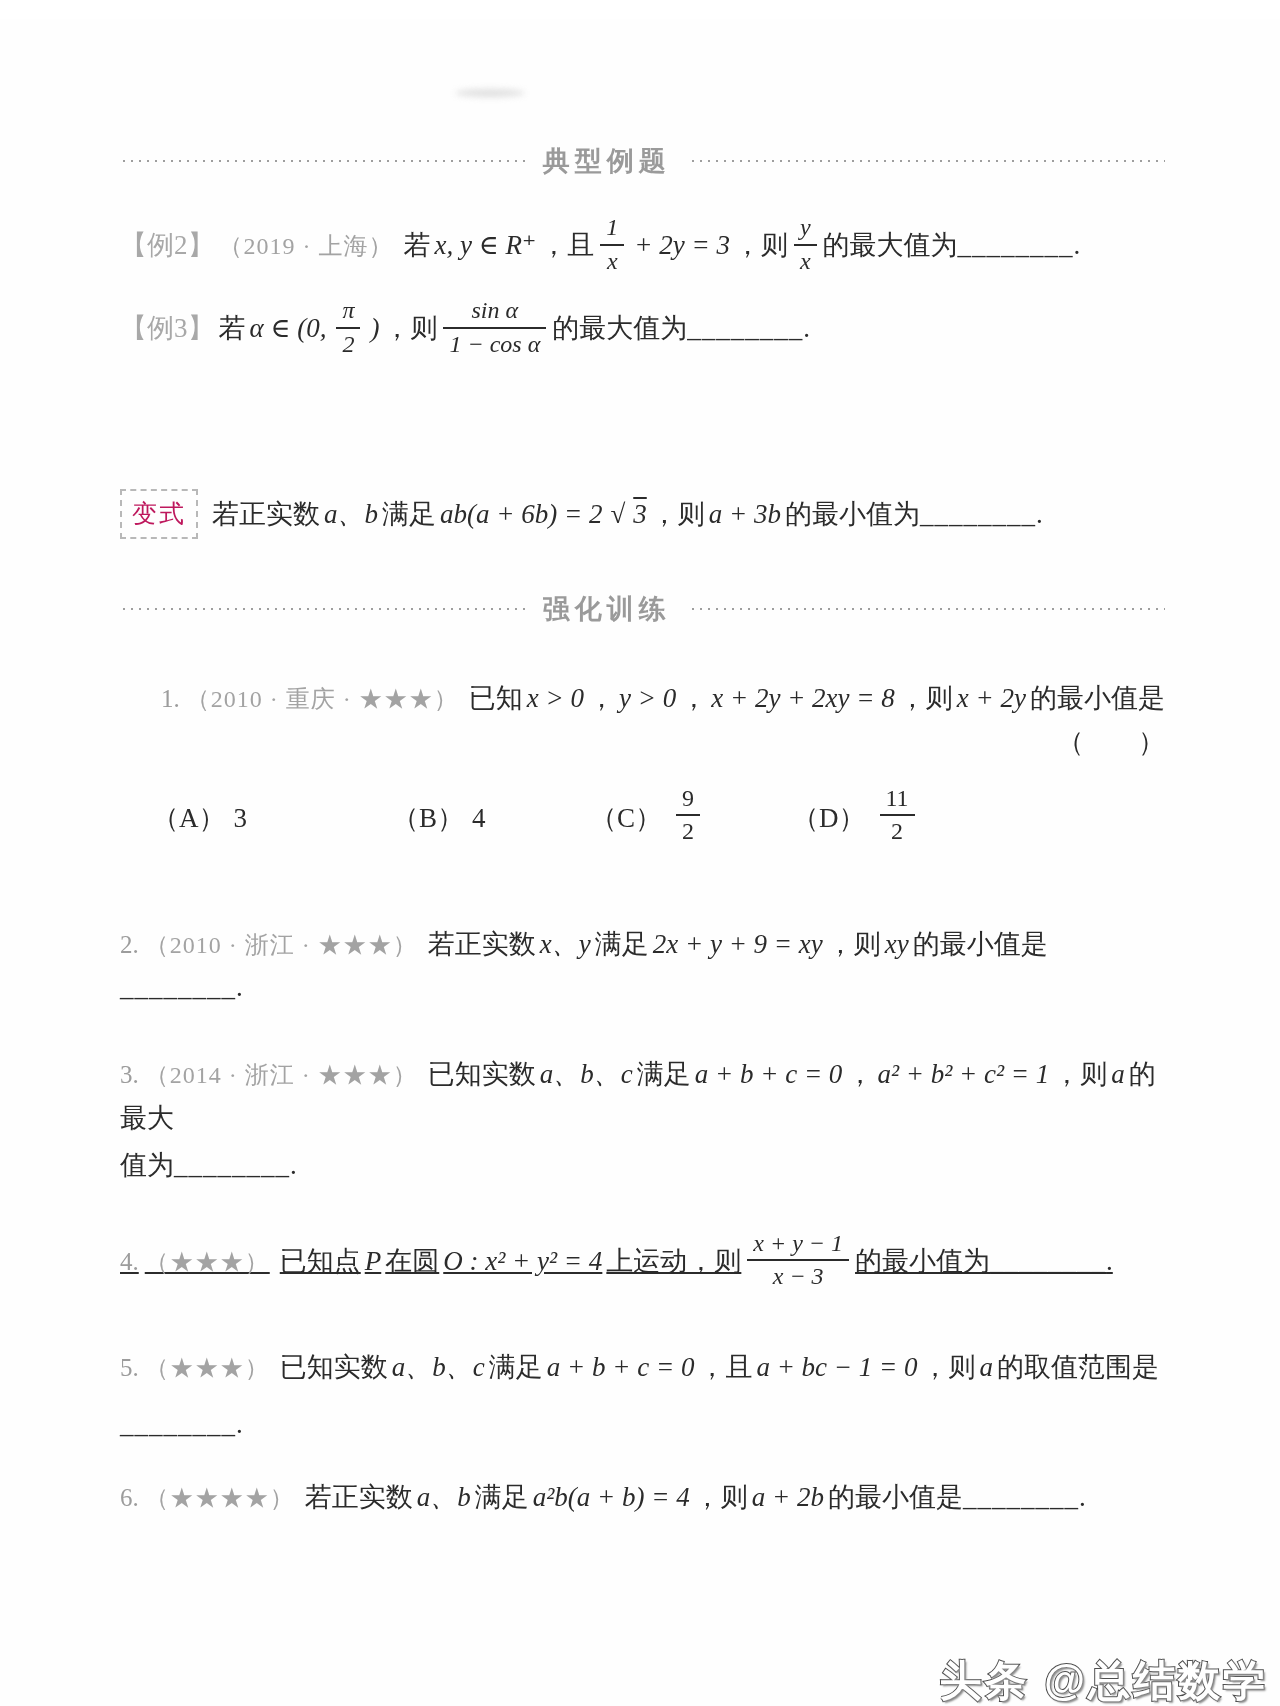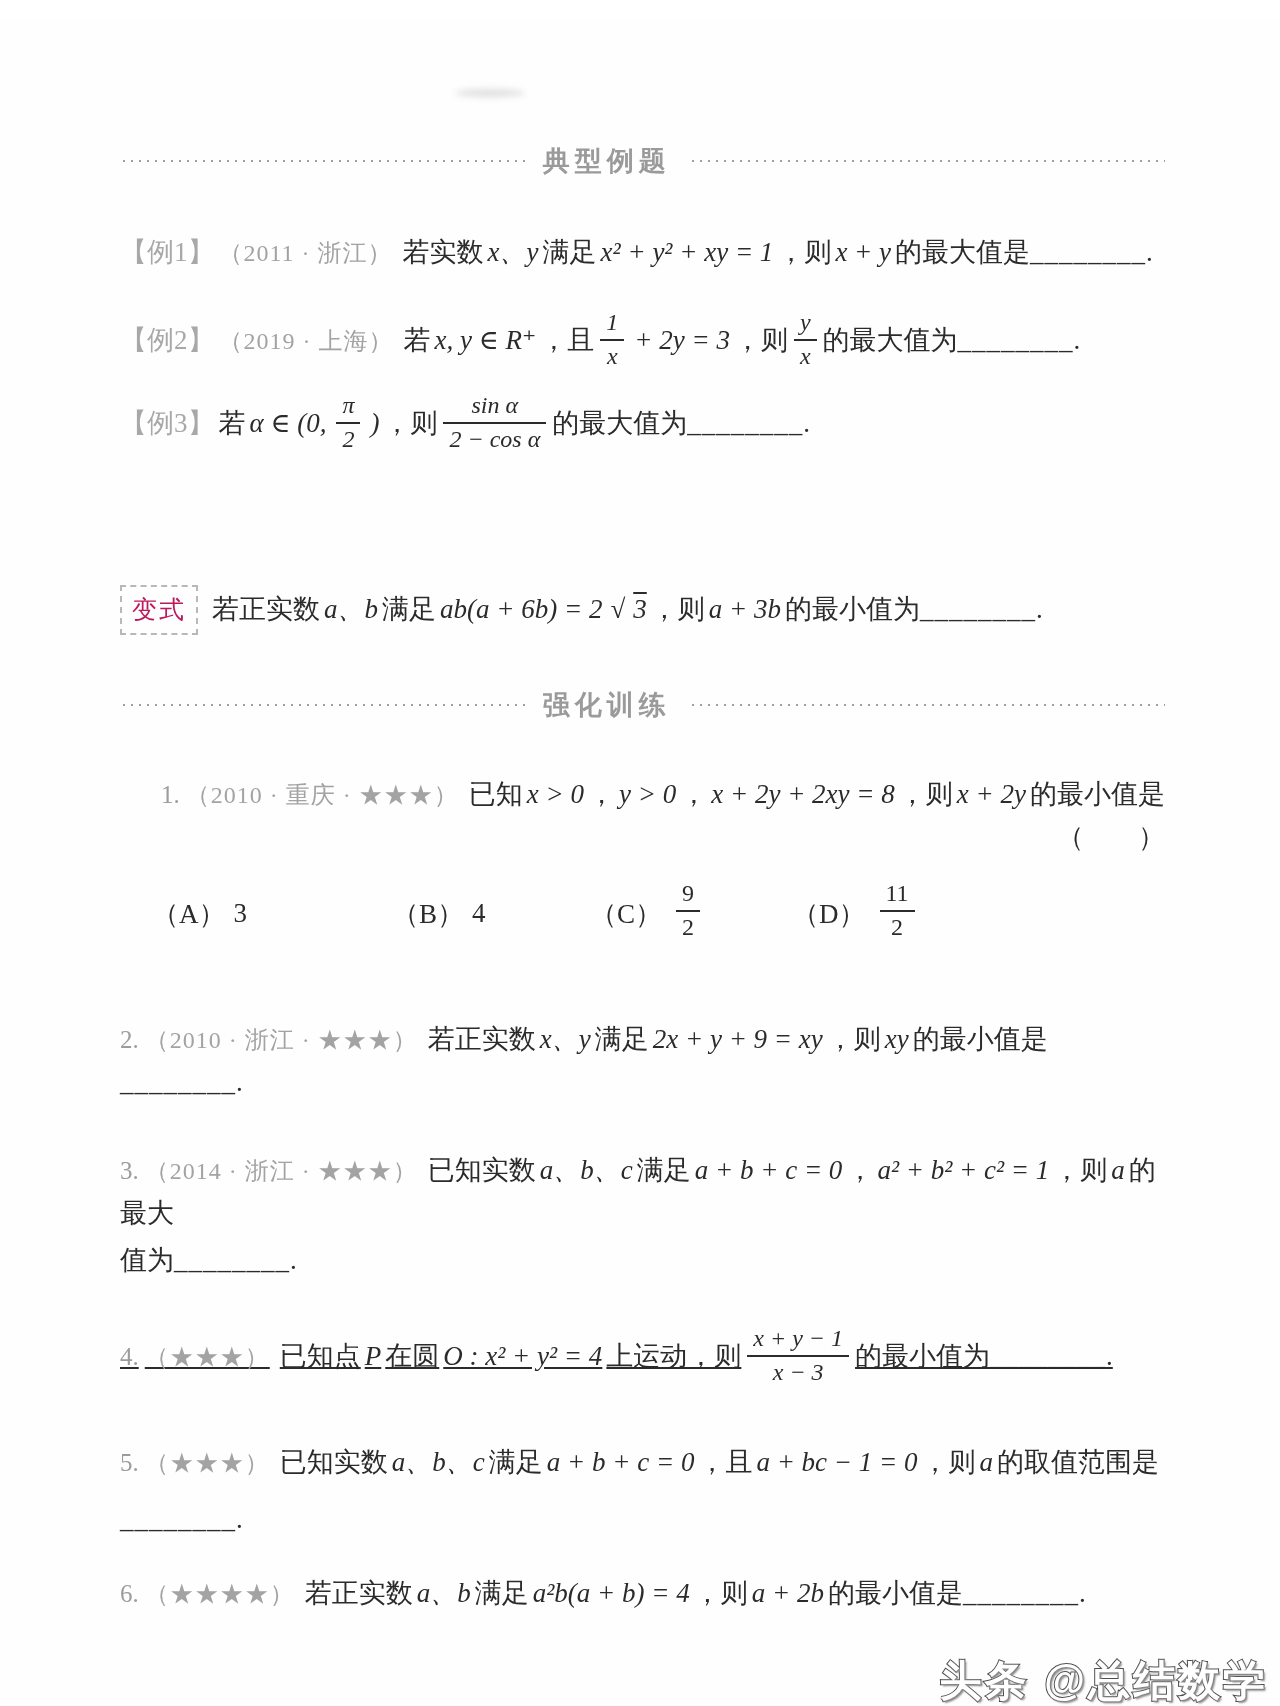--- a/index.html
+++ b/index.html
@@ -106,41 +106,38 @@
   <div class="smudge"></div>
 
   <div class="content">
 
     <div class="section-header mt-hdr1">
       <div class="dotline" style="flex:0.85"></div>
       <div class="section-title">典型例题</div>
       <div class="dotline"></div>
     </div>
 
-    <div class="para mt-ex1">
-      <span class="ex-label">【例1】</span><span class="source">（2011 · 浙江）</span><span class="txt">若实数</span><span class="mi">x、y</span><span class="txt">满足</span><span class="mi">x² + y² + xy = 1</span><span class="txt">，则</span><span class="mi">x + y</span><span class="txt">的最大值是</span><span class="blank">________</span><span class="txt">.</span>
-    </div>
 
     <div class="para mt-ex2">
       <span class="ex-label">【例2】</span><span class="source">（2019 · 上海）</span><span class="txt">若</span><span class="mi">x, y ∈ R⁺</span><span class="txt">，且</span><span class="frac">
           <span class="num">1</span>
           <span class="den">x</span>
         </span><span class="mi">+ 2y = 3</span><span class="txt">，则</span><span class="frac">
           <span class="num">y</span>
           <span class="den">x</span>
         </span><span class="txt">的最大值为</span><span class="blank">________</span><span class="txt">.</span>
     </div>
 
     <div class="para mt-ex3">
       <span class="ex-label">【例3】</span><span class="txt">若</span><span class="mi">α ∈ (0,</span><span class="frac">
           <span class="num">π</span>
           <span class="den">2</span>
         </span><span class="mi">)</span><span class="txt">，则</span><span class="frac">
           <span class="num">sin α</span>
-          <span class="den">2 − cos α</span>
+          <span class="den">1 − cos α</span>
         </span><span class="txt">的最大值为</span><span class="blank">________</span><span class="txt">.</span>
     </div>
 
     <div class="para variation-row mt-var">
       <span class="var-box">变式</span>
       <span>
         <span class="txt">若正实数</span><span class="mi">a、b</span><span class="txt">满足</span><span class="mi">ab(a + 6b) = 2</span><span class="mi sqrt-sign">√</span><span class="mi radicand">3</span><span class="txt">，则</span><span class="mi">a + 3b</span><span class="txt">的最小值为</span><span class="blank">________</span><span class="txt">.</span>
       </span>
     </div>
 

